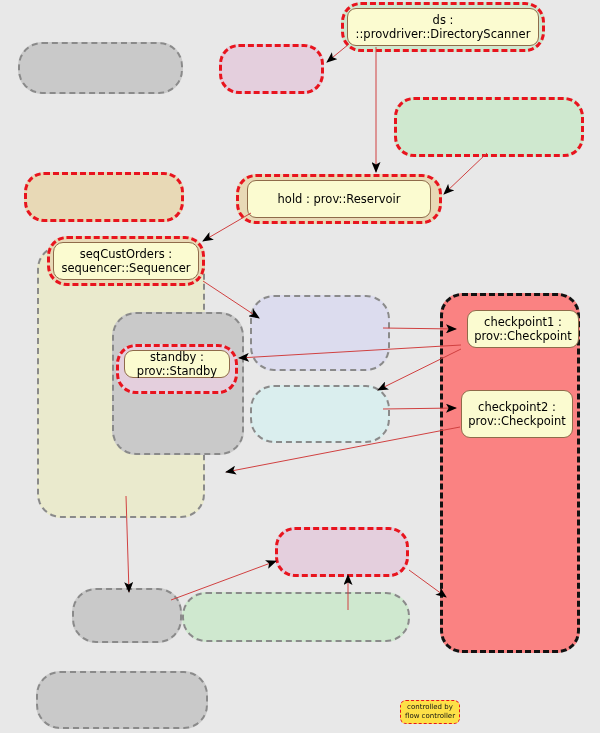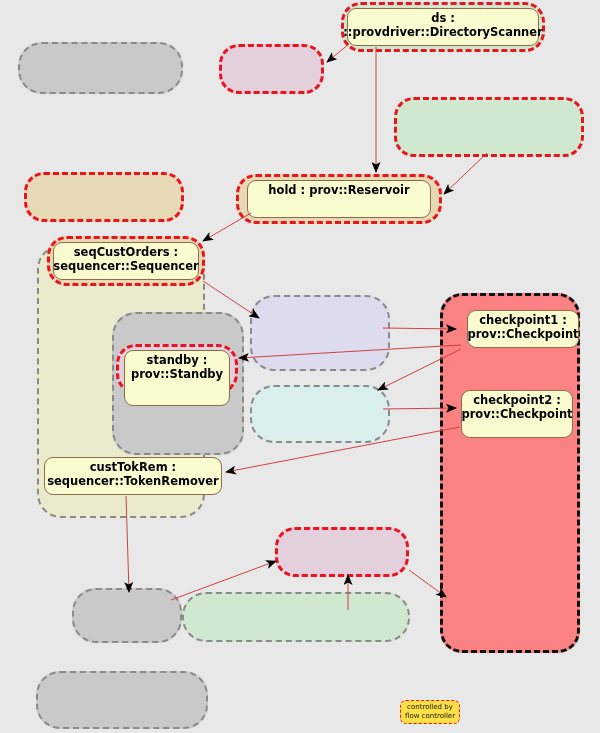--- a/index.html
+++ b/index.html
@@ -52,30 +52,29 @@
   .hl.fill-tan   { background:#e8d9b6; }
 
   
   .node {
     position: absolute;
     box-sizing: border-box;
     background: #fbfbd0;
     border: 1px solid #8f6b4a;
     border-radius: 9px;
     display: flex;
-    align-items: flex-start;
+    align-items: center;
     justify-content: center;
     text-align: center;
     font-size: 11.5px;
     line-height: 14px;
     color: #000;
     z-index: 30;
     white-space: pre-line;
     padding: 2px 8px;
-    font-weight: bold;
   }
   .legend {
     position: absolute;
     box-sizing: border-box;
     background: #fde047;
     border: 1px dashed #e8141e;
     border-radius: 6px;
     font-size: 7px;
     line-height: 9px;
     text-align: center;
@@ -131,26 +130,24 @@
       <path d="M126,496 L129,592"></path>
       <path d="M171,600 L276,561"></path>
       <path d="M348,610 L348,575"></path>
       <path d="M409,570 L446,597"></path>
     </g>
   </svg>
 
   <div class="node" style="left:347px; top:8px;   width:192px; height:38px;"><span>ds :
 ::provdriver::DirectoryScanner</span></div>
   <div class="node" style="left:247px; top:180px; width:184px; height:38px;"><span>hold : prov::Reservoir</span></div>
-  <div class="node" style="left:53px;  top:242px; width:146px; height:38px;"><span>seqCustOrders :
+  <div class="node" style="left:53px;  top:242px; width:146px; height:38px;border-radius:10px;"><span>seqCustOrders :
 sequencer::Sequencer</span></div>
-  <div class="node" style="left:124px; top:350px; width:106px; height:56px;"><span>standby :
+  <div class="node" style="left:124px; top:350px; width:106px; height:28px;"><span>standby :
 prov::Standby</span></div>
-  <div class="node" style="left:44px;  top:457px; width:178px; height:38px;"><span>custTokRem :
-sequencer::TokenRemover</span></div>
   <div class="node" style="left:461px; top:310px; width:112px; height:38px;margin-left:6px;"><span>checkpoint1 :
 prov::Checkpoint</span></div>
   <div class="node" style="left:461px; top:390px; width:112px; height:48px;"><span>checkpoint2 :
 prov::Checkpoint</span></div>
 
   <div class="legend" style="left:400px; top:700px; width:60px; height:24px;"><span>controlled by
 flow controller</span></div>
 
 </div>
 

